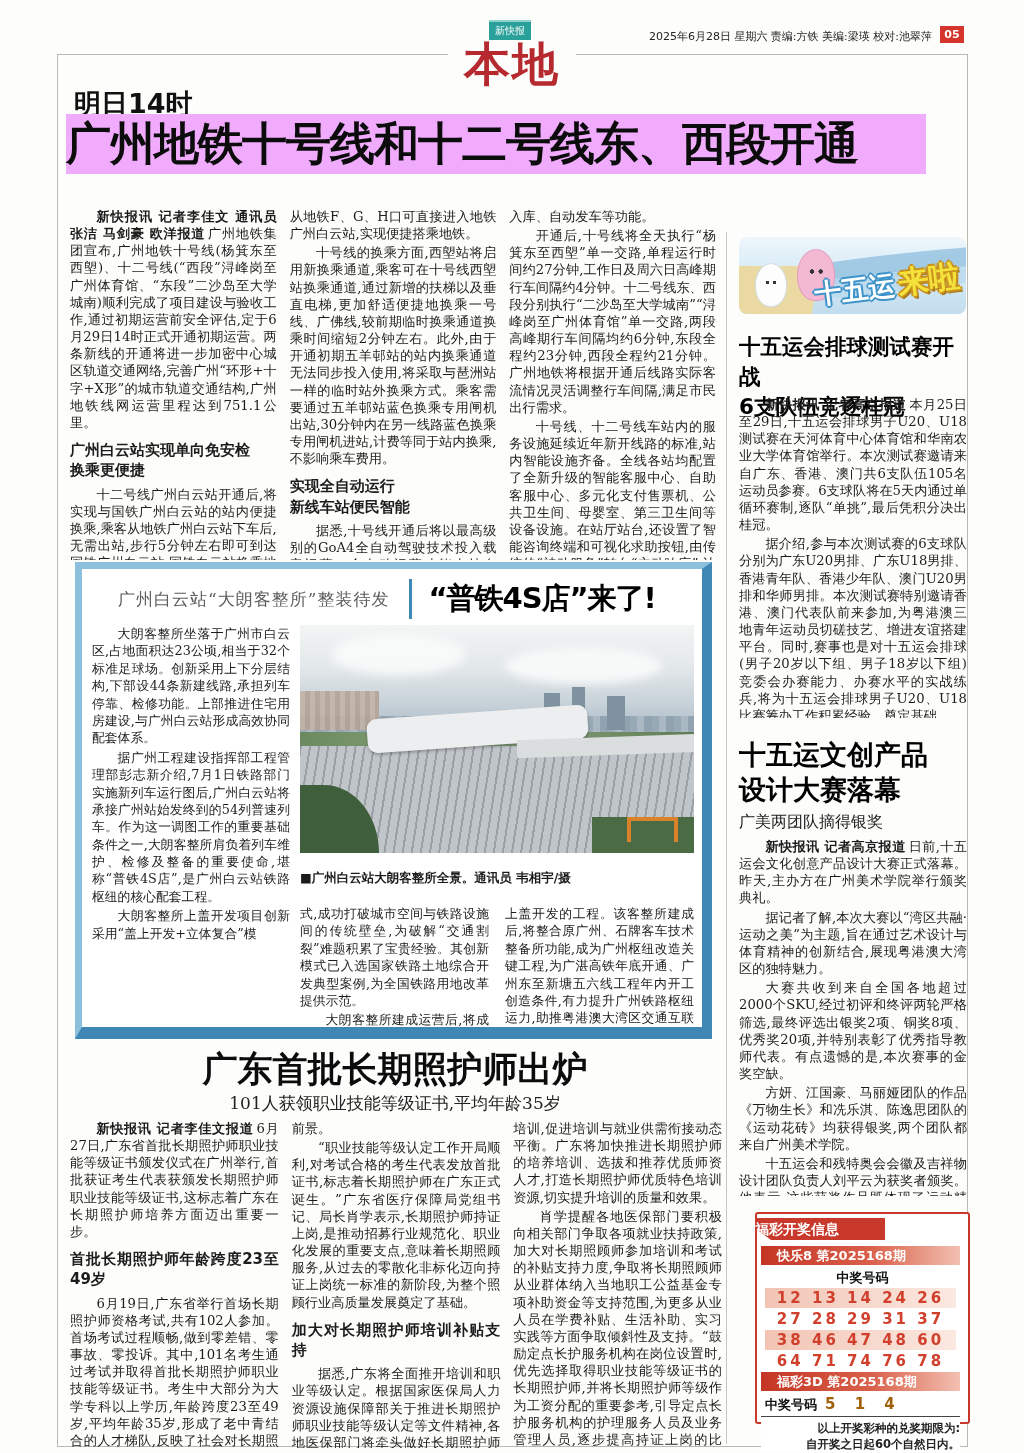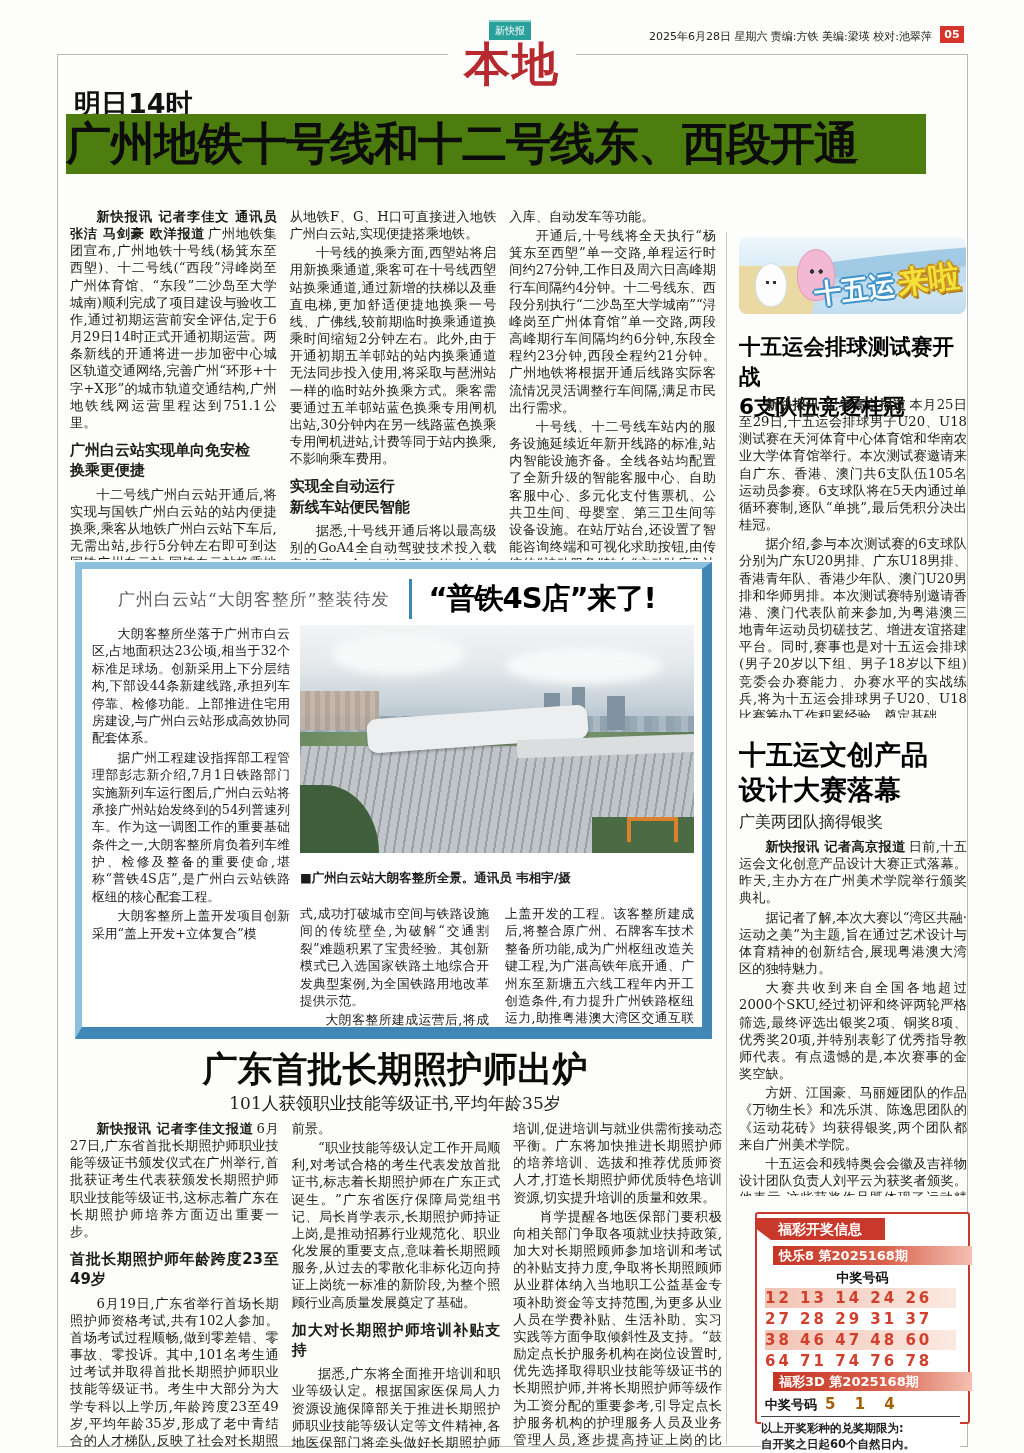--- a/index.html
+++ b/index.html
@@ -11,21 +11,21 @@
          font-family:"DejaVu Sans",sans-serif;padding:2px 6px;border-top:2px solid #8fd4cc;z-index:3;}
   .section-title{position:absolute;left:512px;top:34px;transform:translateX(-50%);font-size:46px;
          font-weight:900;color:#b5292f;background:#fdfdfb;padding:0 16px;z-index:2;letter-spacing:2px;}
   .dateline{position:absolute;right:92px;top:29px;font-size:11px;color:#222;font-family:"DejaVu Sans",sans-serif;z-index:3;text-align:center;}
   .pagenum{position:absolute;right:60px;top:26px;width:24px;height:17px;background:#d6352b;color:#fff;
          font-size:11px;font-weight:bold;text-align:center;line-height:17px;font-family:"DejaVu Sans",sans-serif;z-index:3;}
   
   .kicker{position:absolute;left:74px;top:86px;font-size:27px;font-weight:800;color:#111;
          font-family:"DejaVu Sans",sans-serif;background:#fdfdfb;padding-right:10px;z-index:2;}
   .headline{position:absolute;left:66px;top:114px;width:860px;font-size:45px;font-weight:900;color:#0c0c0c;
-         white-space:nowrap;background:#4d7c0f;z-index:2;letter-spacing:-1px;}
+         white-space:nowrap;background:#f0abfc;z-index:2;letter-spacing:-1px;}
   .maincols{position:absolute;left:70px;top:184px;width:646px;height:376px;display:flex;gap:13px;overflow:hidden;z-index:2;}
   .mcol{width:207px;font-size:13.2px;line-height:1.3;text-align:justify;margin-top:24px;}
   .mcol p{margin:0 0 2px 0;}
   .ind{text-indent:2em;}
   .lead{font-weight:bold;font-family:"DejaVu Sans",sans-serif;margin-right:3px;}
   .subhead{font-weight:bold;font-family:"DejaVu Sans",sans-serif;font-size:15px;line-height:1.35;
            margin:9px 0 5px 0;text-indent:0;}
   .subhead div{text-indent:0;}
   
   .vdivider{position:absolute;left:726px;top:232px;width:1px;height:1212px;background:#c6c6bf;}
@@ -56,38 +56,38 @@
   .a1text{position:absolute;left:739px;top:396px;width:228px;height:322px;overflow:hidden;}
   .a2title{position:absolute;left:739px;top:737px;width:230px;font-size:27px;font-weight:900;
            font-family:"DejaVu Sans",sans-serif;line-height:1.3;color:#000;}
   .a2sub{position:absolute;left:739px;top:812px;width:230px;font-size:16px;color:#222;
            font-family:"DejaVu Sans",sans-serif;}
   .a2text{position:absolute;left:739px;top:838px;width:228px;height:358px;overflow:hidden;}
   
   .lottery{position:absolute;left:755px;top:1212px;width:211px;height:208px;border:2px solid #c8392b;
            background:#fff;border-radius:3px;font-family:"DejaVu Sans",sans-serif;z-index:2;}
   .lot-head{position:absolute;left:-2px;top:4px;width:130px;height:22px;background:#c8392b;color:#fff;
-           font-size:14px;font-weight:bold;text-align:center;line-height:22px;
+           font-size:14px;font-weight:bold;line-height:22px;
            clip-path:polygon(0 0,100% 0,100% 100%,16px 100%,0 45%);}
-  .lot-bar{position:absolute;left:16px;width:199px;height:19px;color:#fff;font-size:13px;font-weight:bold;
-           line-height:19px;padding-left:6px;box-sizing:border-box;
+  .lot-bar{position:absolute;left:4px;width:199px;height:19px;color:#fff;font-size:13px;font-weight:bold;
+           line-height:19px;padding-left:16px;box-sizing:border-box;
            background:linear-gradient(90deg,#c43524 0%,#d9604a 55%,#f3c0b2 100%);}
   .bar1{top:32px;}
   .bar2{top:158px;}
   .lot-label{position:absolute;left:0;top:55px;width:100%;text-align:center;font-size:13px;font-weight:bold;color:#111;}
-  .lot-row{position:absolute;left:8px;width:191px;height:20px;text-align:left;font-size:15px;font-weight:bold;
+  .lot-row{position:absolute;left:8px;width:191px;height:20px;text-align:center;font-size:15px;font-weight:bold;
            color:#d0402c;letter-spacing:3px;line-height:20px;}
   .r0{top:74px;background:linear-gradient(90deg,#f2c4b4,#fbe9e1);}
   .r1{top:95px;}
   .r2{top:116px;background:linear-gradient(90deg,#f2c4b4,#fbe9e1);}
   .r3{top:137px;}
   .lot-3d{position:absolute;left:8px;top:181px;font-size:13px;font-weight:bold;color:#111;}
   .lot-3d b{color:#a16207;letter-spacing:7px;margin-left:8px;font-size:15px;}
   .lot-note{position:absolute;left:4px;top:202px;width:199px;border-top:1px solid #444;
-            font-size:11.5px;font-weight:bold;color:#222;text-align:left;padding-top:3px;line-height:1.4;
+            font-size:11.5px;font-weight:bold;color:#222;text-align:right;padding-top:3px;line-height:1.4;
             background:#fff;}
   
   .bluebox{position:absolute;left:75px;top:562px;width:637px;height:477px;box-sizing:border-box;background:#fff;
            border:7px solid #8cc0dd;border-right:10px solid #3f87b5;border-bottom:12px solid #3f87b5;
            padding:4px 8px 20px 10px;z-index:2;overflow:hidden;}
   .bb-header{display:flex;align-items:center;height:52px;}
   .bb-kicker{font-size:17px;color:#5d5d5d;margin-left:26px;letter-spacing:1px;}
   .bb-vbar{width:3px;height:40px;background:#3f87b5;margin:0 16px 0 20px;}
   .bb-headline{font-size:29px;font-weight:900;color:#000;font-family:"DejaVu Sans",sans-serif;letter-spacing:-1px;}
   .bb-body{display:flex;gap:10px;height:404px;}

